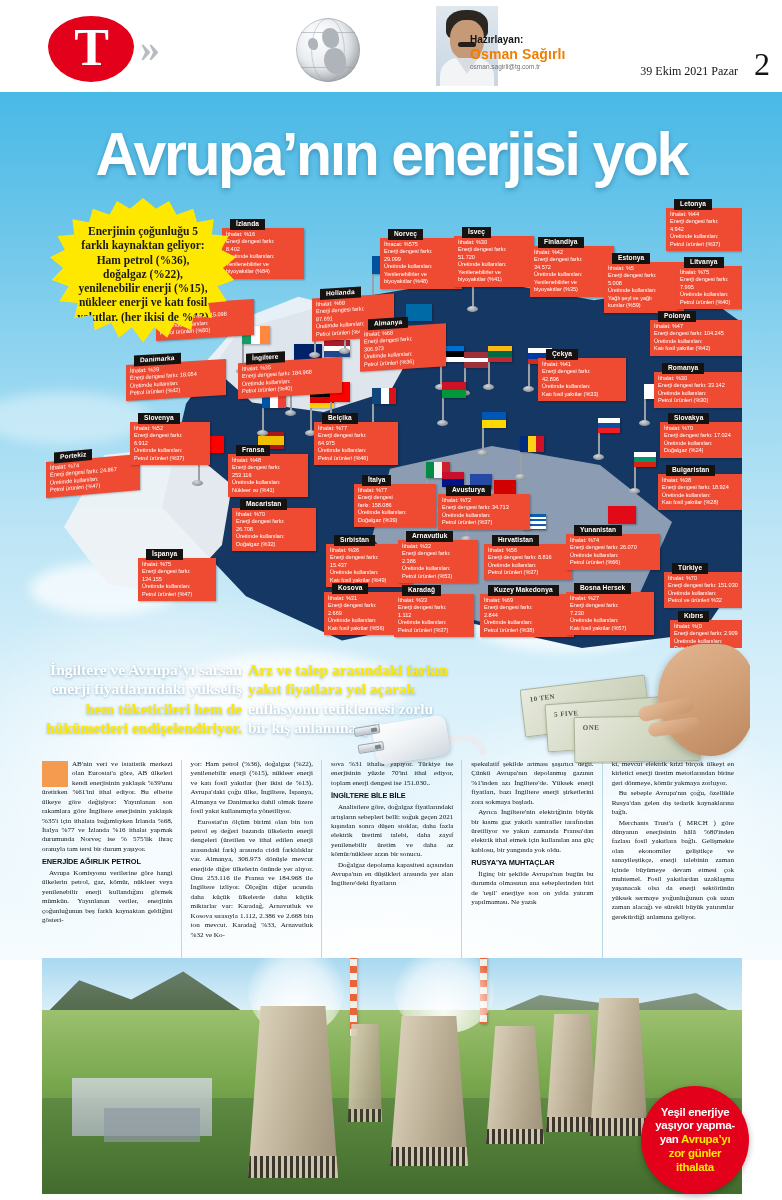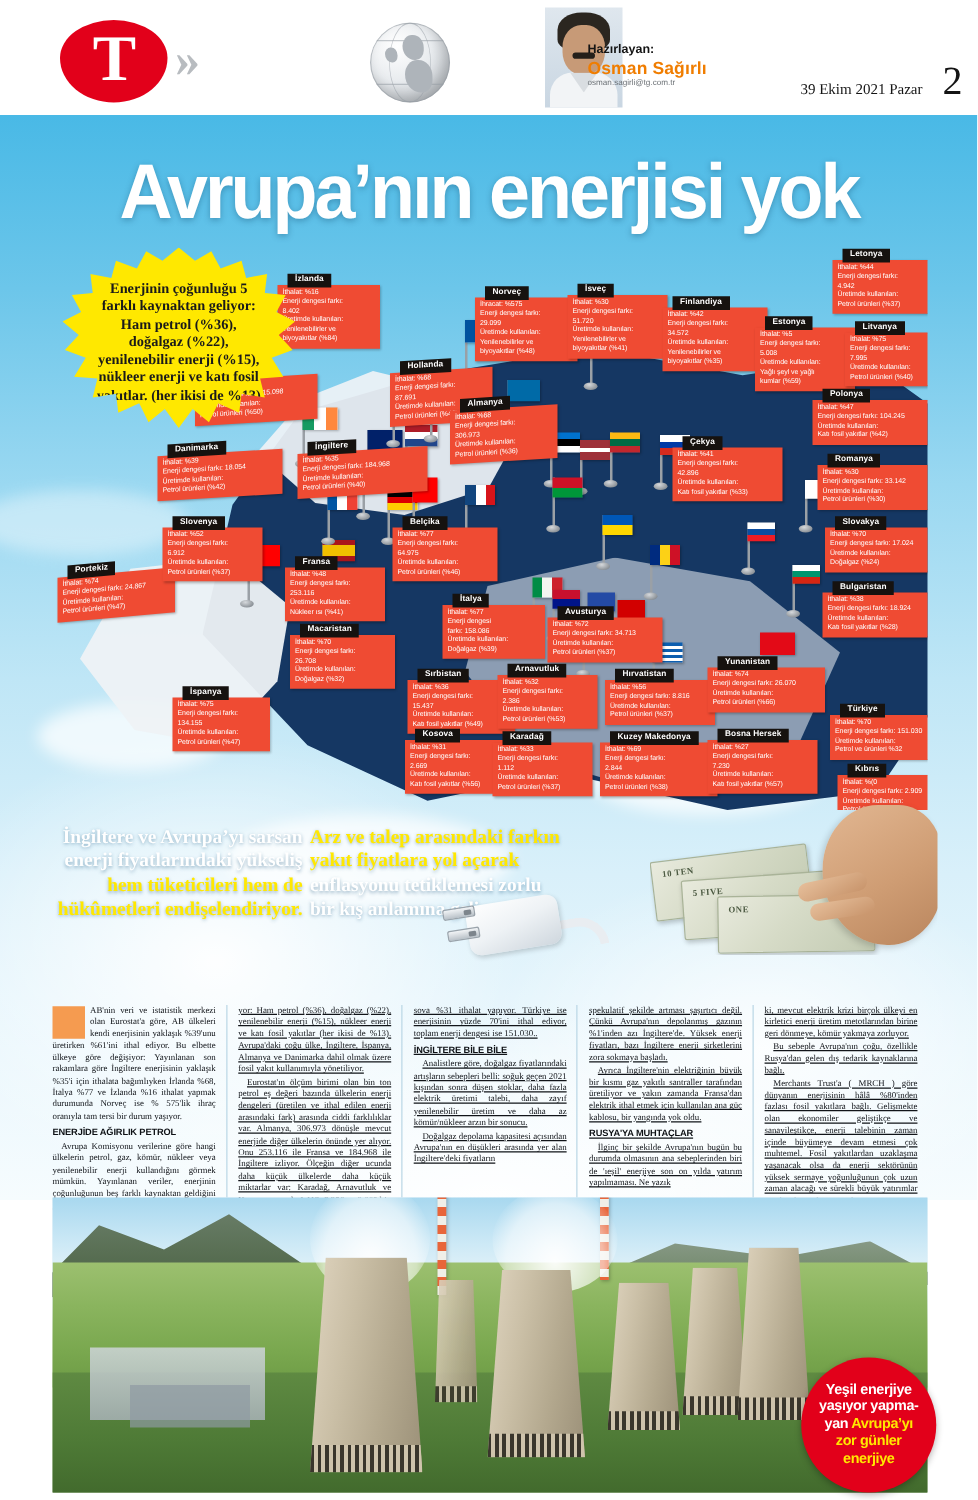--- a/index.html
+++ b/index.html
@@ -247,23 +247,22 @@
   }
   .col {
     width: 166px;
     padding: 0 8px 0 0;
     font-family: "Liberation Serif", serif;
     font-size: 7.1px;
     line-height: 1.33;
     color: #111419;
     text-align: justify;
     position: relative;
-    margin-top: 44px;
-  }
-  .col + .col { border-left: 1px solid #bcd7e6; padding-left: 9px; text-decoration: underline; }
+  }
+  .col + .col { border-left: 1px solid #bcd7e6; padding-left: 9px; }
   .col p { margin-bottom: 1px; text-indent: 7px; }
   .col p.noind { text-indent: 0; }
   .subhead {
     font-family: "Liberation Sans", serif;
     font-size: 7.4px; font-weight: bold; color: #0d1014;
     margin: 3px 0 2px 0; letter-spacing: -.1px;
   }
   .dropcap-box {
     float: left; width: 26px; height: 26px;
     background: #f59b50; margin: 1px 4px 1px 0;
@@ -982,17 +981,17 @@
     <div style="position:absolute; left:62px; top:150px; width:96px; height:34px;
          background:#8f9aa2; opacity:.7;"></div>
   </div>
 
   <div class="badge">
     <p>
       <span>Yeşil enerjiye</span><br>
       <span>yaşıyor yapma-</span><br>
       <span>yan </span><span class="hl">Avrupa’yı</span><br>
       <span class="hl">zor günler</span><br>
-      <span class="hl">enerjiye</span>
+      <span class="hl">ithalata</span>
     </p>
   </div>
 
 </div>
 
 </body></html>

